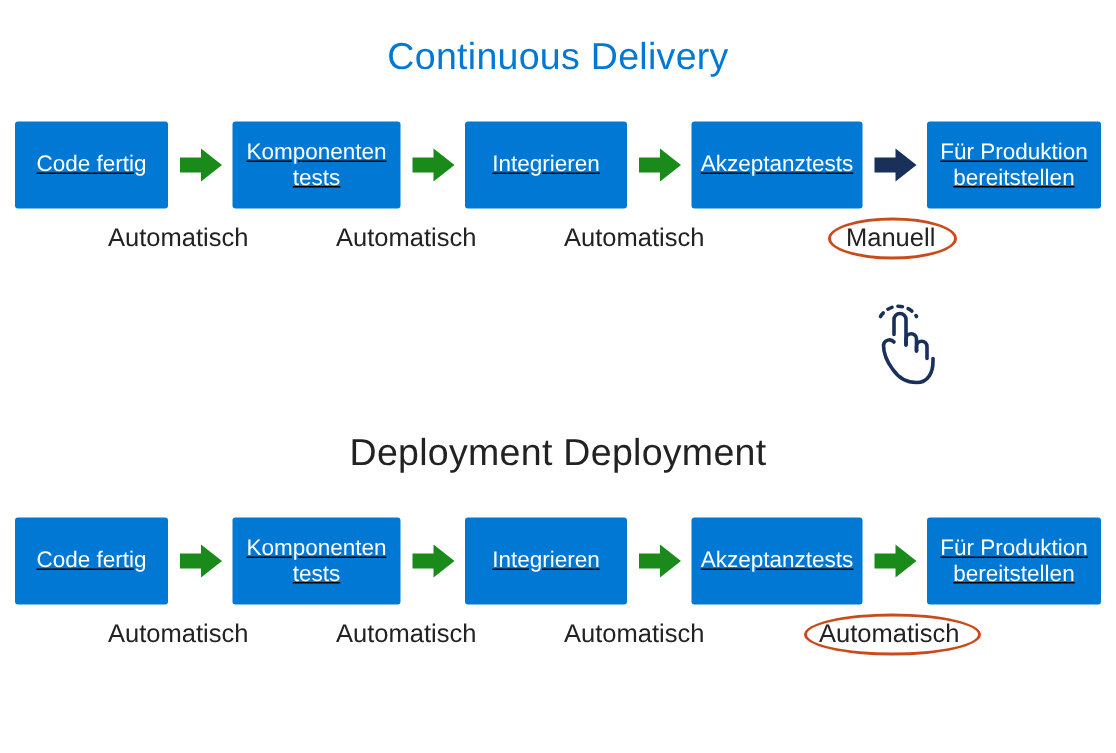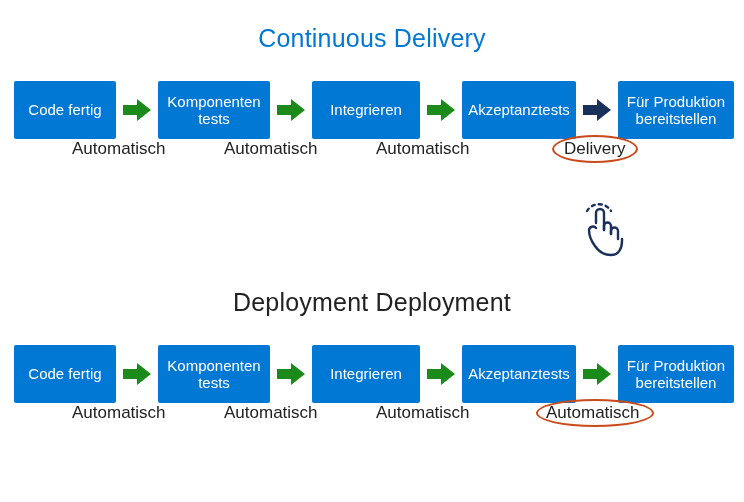--- a/index.html
+++ b/index.html
@@ -23,22 +23,23 @@
     font-size: 25px;
     font-weight: 400;
     margin-bottom: 28px;
     letter-spacing: 0.2px;
   }
   .title-blue  { color: #0078D4; }
   .title-black { color: #222; }
   .row {
     display: flex;
     align-items: center;
-    justify-content: flex-end;
+    justify-content: space-between;
     padding: 0 10px;
+    text-decoration: underline;
   }
   .box {
     background: #0078D4;
     color: #fff;
     font-size: 15px;
     line-height: 1.15;
     display: flex;
     align-items: center;
     justify-content: center;
     text-align: center;
@@ -49,20 +50,21 @@
   }
   .arrow {
     flex: 0 0 auto;
     display: flex;
     align-items: center;
     justify-content: center;
   }
   .labels {
     position: relative;
     height: 26px;
+    margin-top: 10px;
     padding-left: 21px;
   }
   .lbl {
     position: absolute;
     font-size: 17px;
     color: #222;
     white-space: nowrap;
   }
   .circle {
     position: absolute;
@@ -107,21 +109,21 @@
         </svg>
     </div>
     <div class="box" style="width:116px;height:58px">Für Produktion
 bereitstellen</div>
   </div>
 
   <div class="labels">
     <span class="lbl" style="left:72px">Automatisch</span>
     <span class="lbl" style="left:224px">Automatisch</span>
     <span class="lbl" style="left:376px">Automatisch</span>
-    <span class="lbl" style="left:564px">Delivery</span>
+    <span class="lbl" style="left:564px">Manuell</span>
     <span class="circle" style="left:552px; top:-4px; width:86px; height:28px;"></span>
   </div>
 
   <div class="hand" style="left:574px; top:178px;">
     <svg width="50" height="58" viewBox="0 0 50 58">
       <g fill="none" stroke="#18305A" stroke-width="2.4" stroke-linecap="round" stroke-linejoin="round">
         <path d="M22 21 V11 a4 4 0 0 1 8 0 V28"></path>
         <path d="M30 28 V24 a3.5 3.5 0 0 1 7 0 V32"></path>
         <path d="M37 32 V29 a3.5 3.5 0 0 1 7 0 V37"></path>
         <path d="M22 26 a4 4 0 0 0 -7 2 c0 6 3 12 6 16 c4 6 10 9 16 9 c8 0 11 -7 11 -14 V37"></path>

